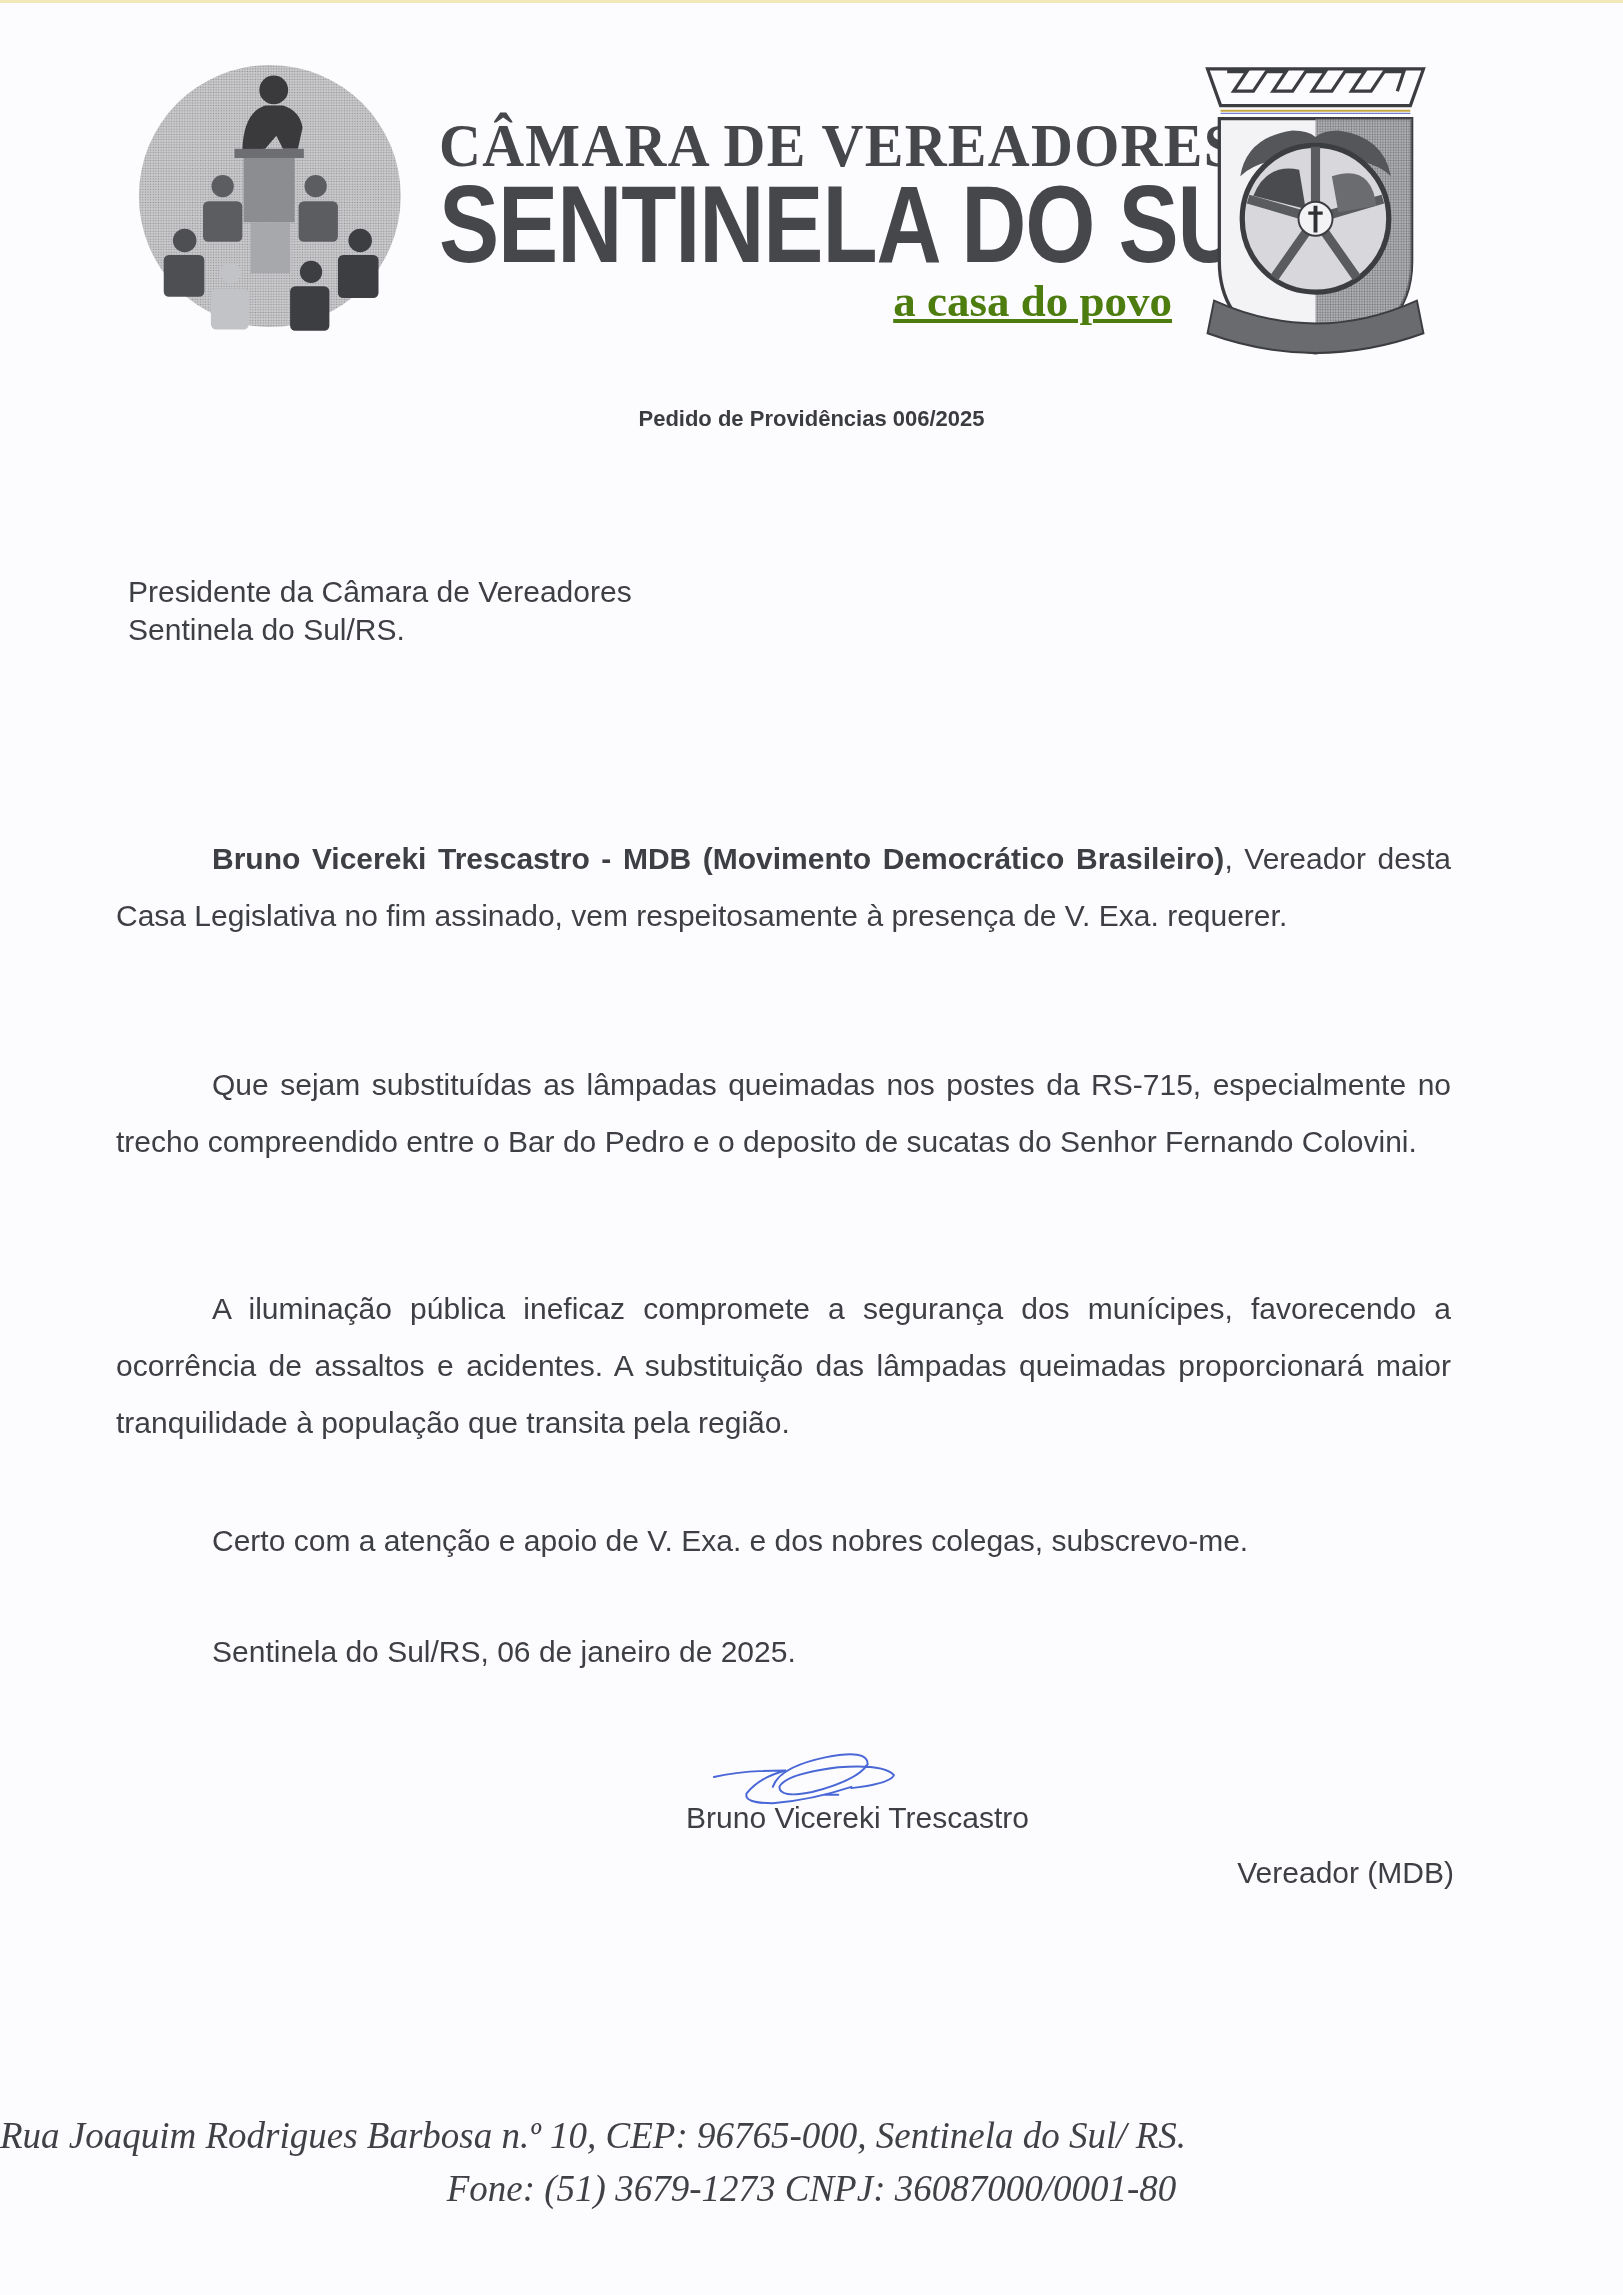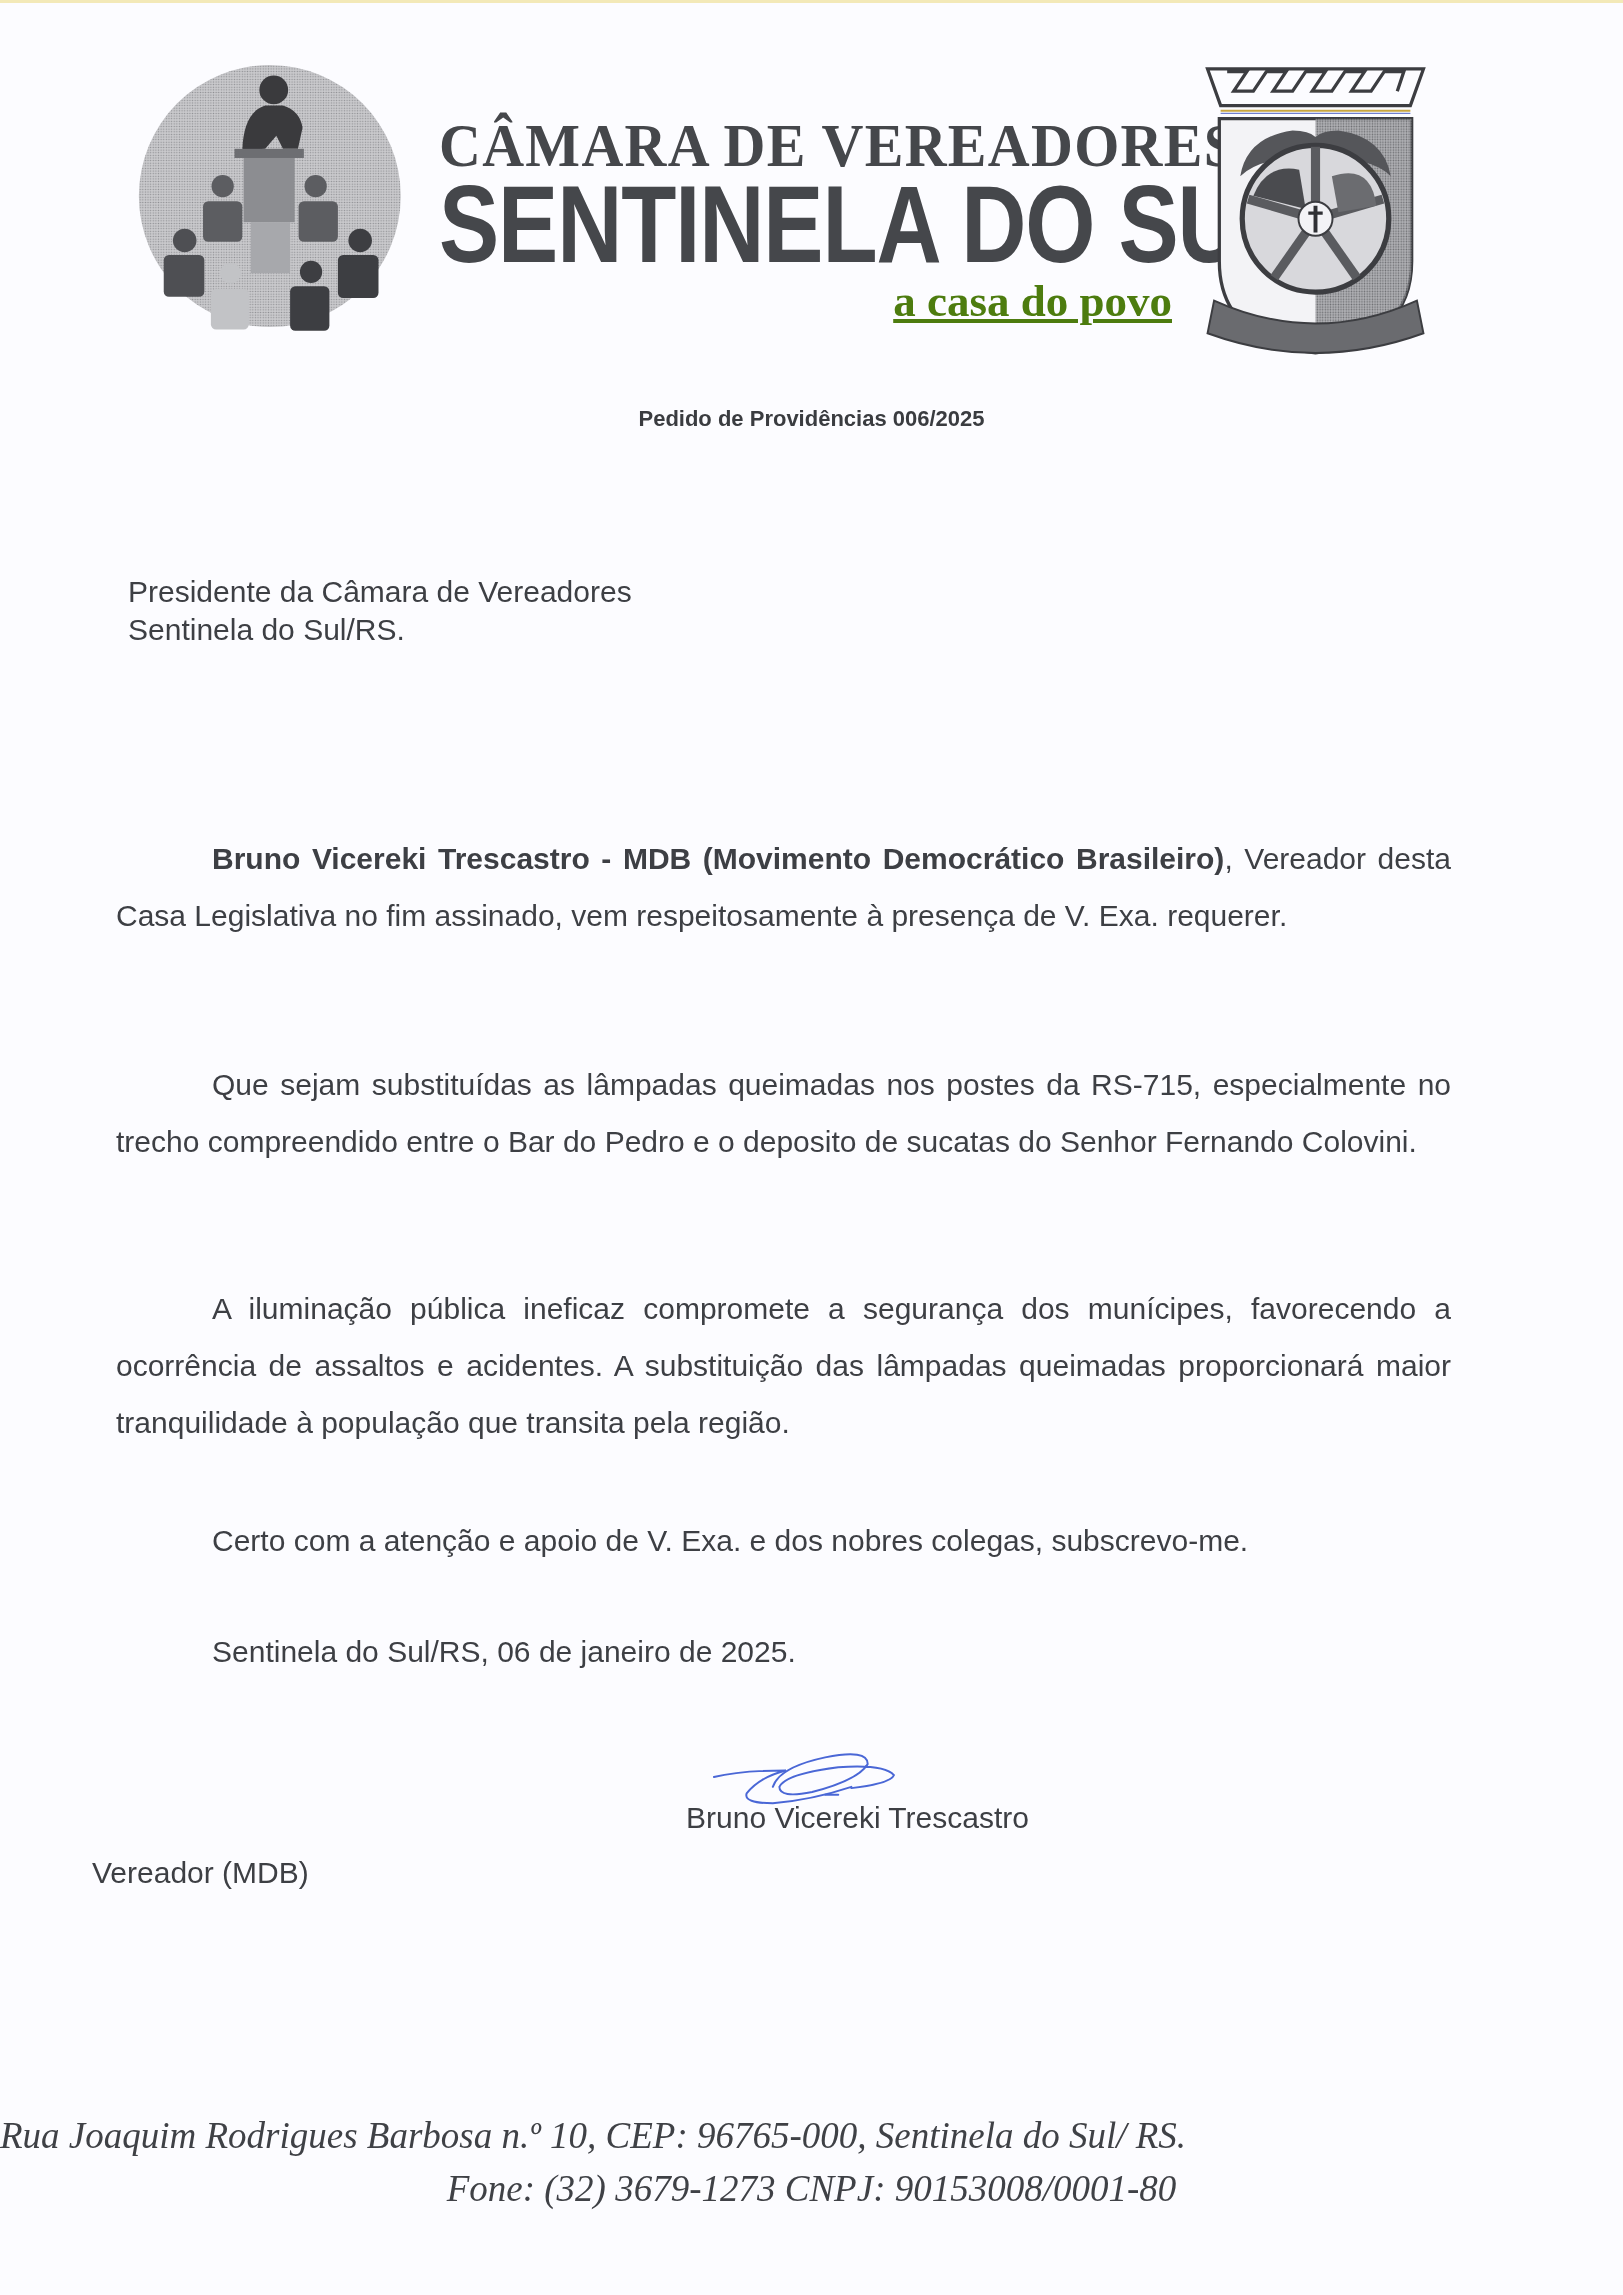--- a/index.html
+++ b/index.html
@@ -50,21 +50,21 @@
   }
   .para .b { font-weight: bold; }
   .p1 { top: 830px; }
   .p2 { top: 1056px; }
   .p3 { top: 1280px; }
   .p4 { top: 1512px; }
   .p5 { top: 1623px; }
 
   .signature { position: absolute; left: 681px; top: 1741px; width: 236px; height: 72px; }
   .signer-name { position: absolute; left: 0; width: 1623px; top: 1801px; text-align: center; font-size: 30px; padding-left: 92px; box-sizing: border-box; }
-  .signer-role { position: absolute; left: 0; width: 1454px; top: 1856px; text-align: left; font-size: 30px; padding-left: 92px; box-sizing: border-box; }
+  .signer-role { position: absolute; left: 0; width: 1454px; top: 1856px; text-align: right; font-size: 30px; box-sizing: border-box; }
 
   .footer-addr {
     position: absolute; left: 0; width: 1623px; top: 2114px; 
     font-family: "Liberation Serif", serif; font-style: italic; font-size: 37px; color: #3f4146;
   }
   .footer-contact {
     position: absolute; left: 0; width: 1623px; top: 2167px; text-align: center;
     font-family: "Liberation Serif", serif; font-style: italic; font-size: 37px; color: #3f4146;
   }
 </style>
@@ -174,14 +174,14 @@
   <g fill="none" stroke="#4a67d6" stroke-width="3" stroke-linecap="round">
     <path d="M50 55 Q90 45 160 45 Q120 55 100 80 Q95 95 140 95 Q200 90 260 70"></path>
     <path d="M140 70 Q150 40 220 25 Q285 12 285 35 Q270 60 200 78 Q150 88 150 70 Q160 50 240 40 Q310 35 325 52 Q320 65 260 72"></path>
     <path d="M220 82 L240 82"></path>
   </g>
 </svg>
 <div class="signer-name">Bruno Vicereki Trescastro</div>
 <div class="signer-role">Vereador (MDB)</div>
 
 <div class="footer-addr">Rua Joaquim Rodrigues Barbosa n.º 10, CEP: 96765-000, Sentinela do Sul/ RS.</div>
-<div class="footer-contact">Fone: (32) 3679-1273 CNPJ: 90153008/0001-80</div>
+<div class="footer-contact">Fone: (51) 3679-1273 CNPJ: 36087000/0001-80</div>
 
 
 </body></html>

